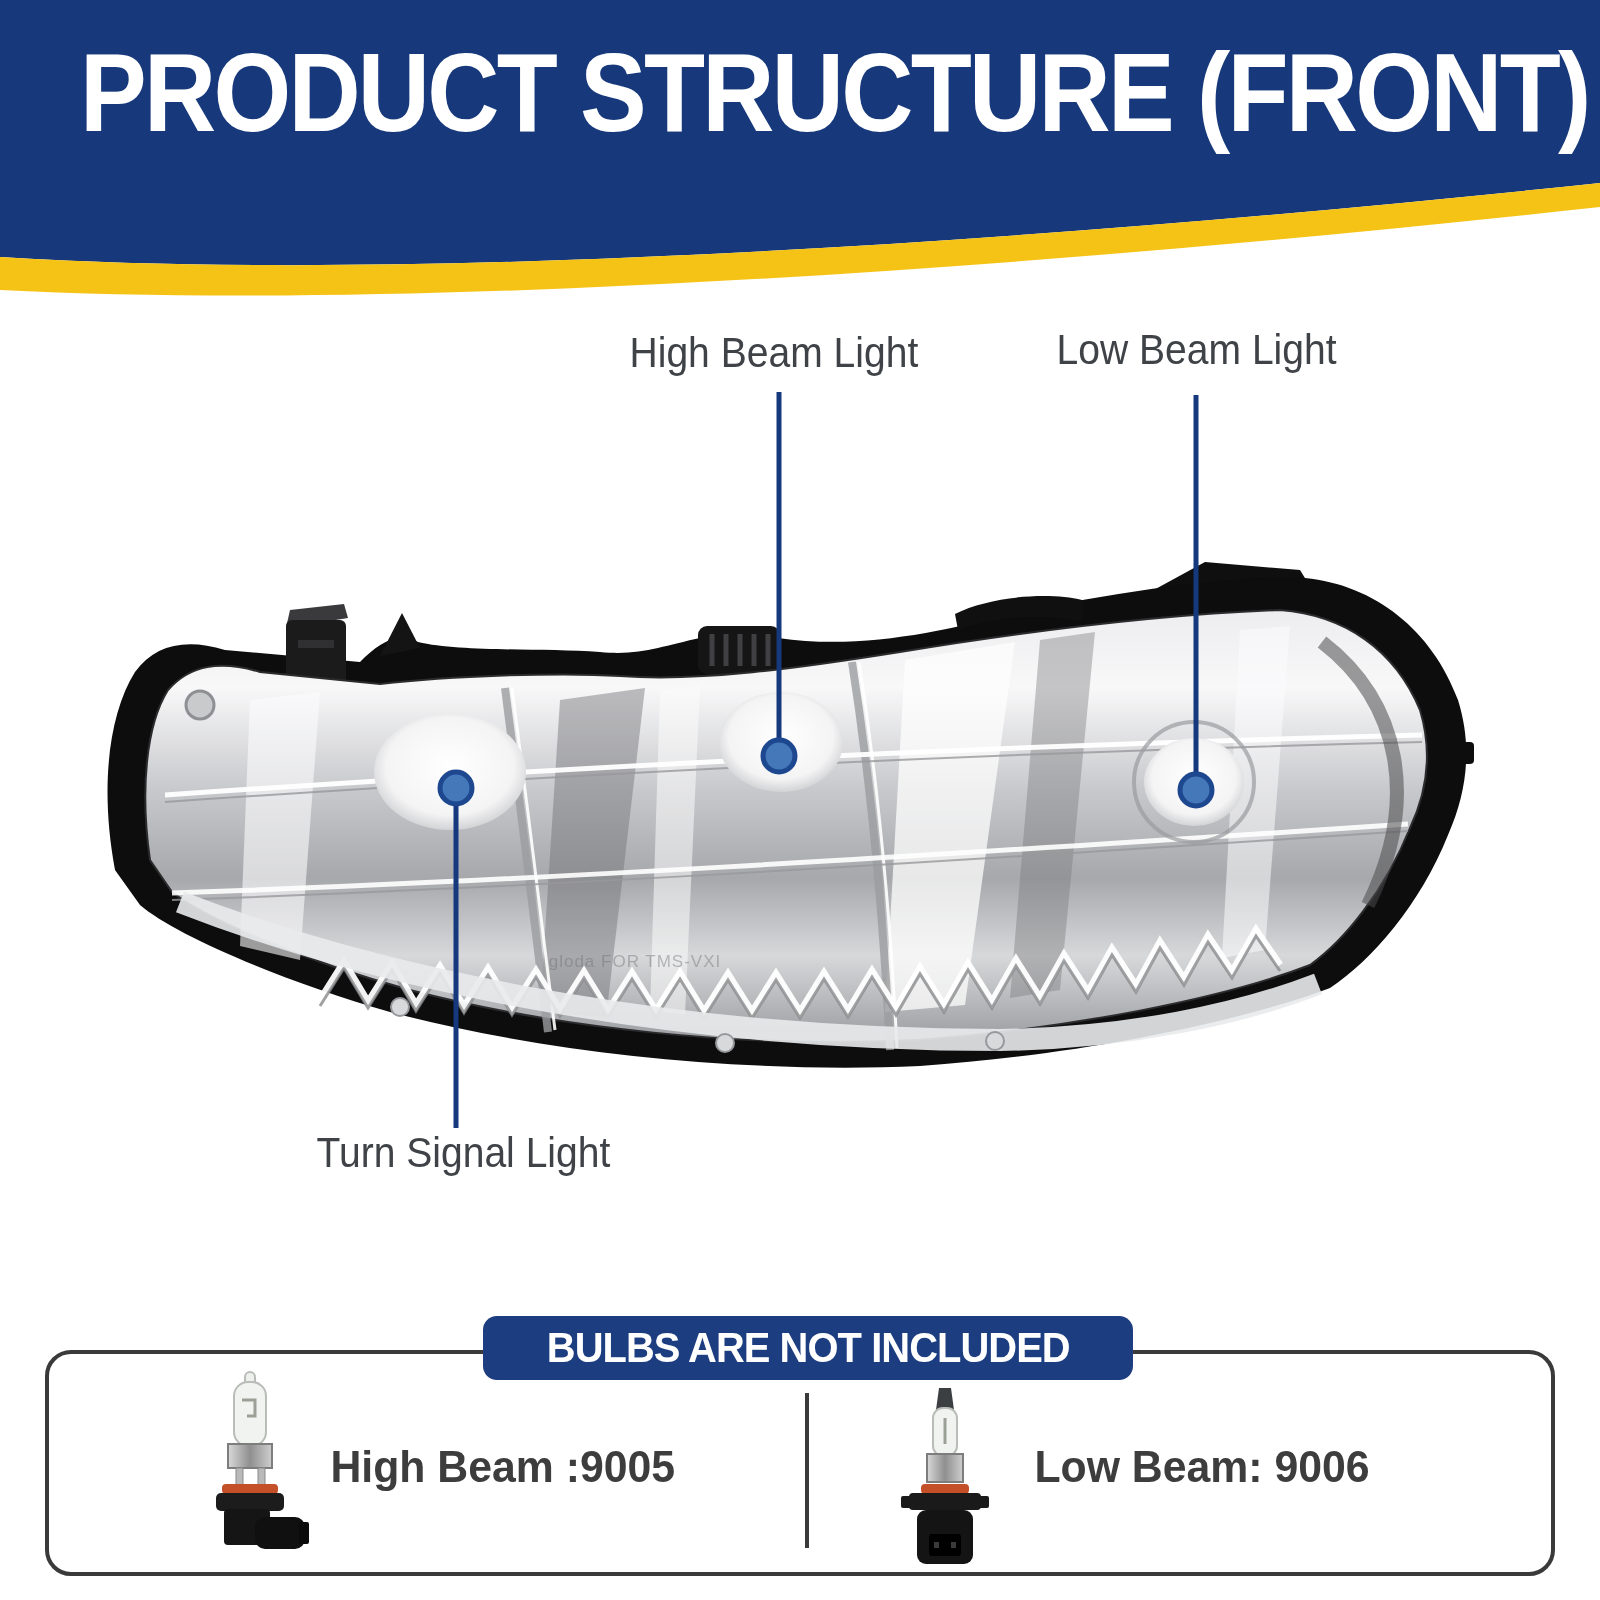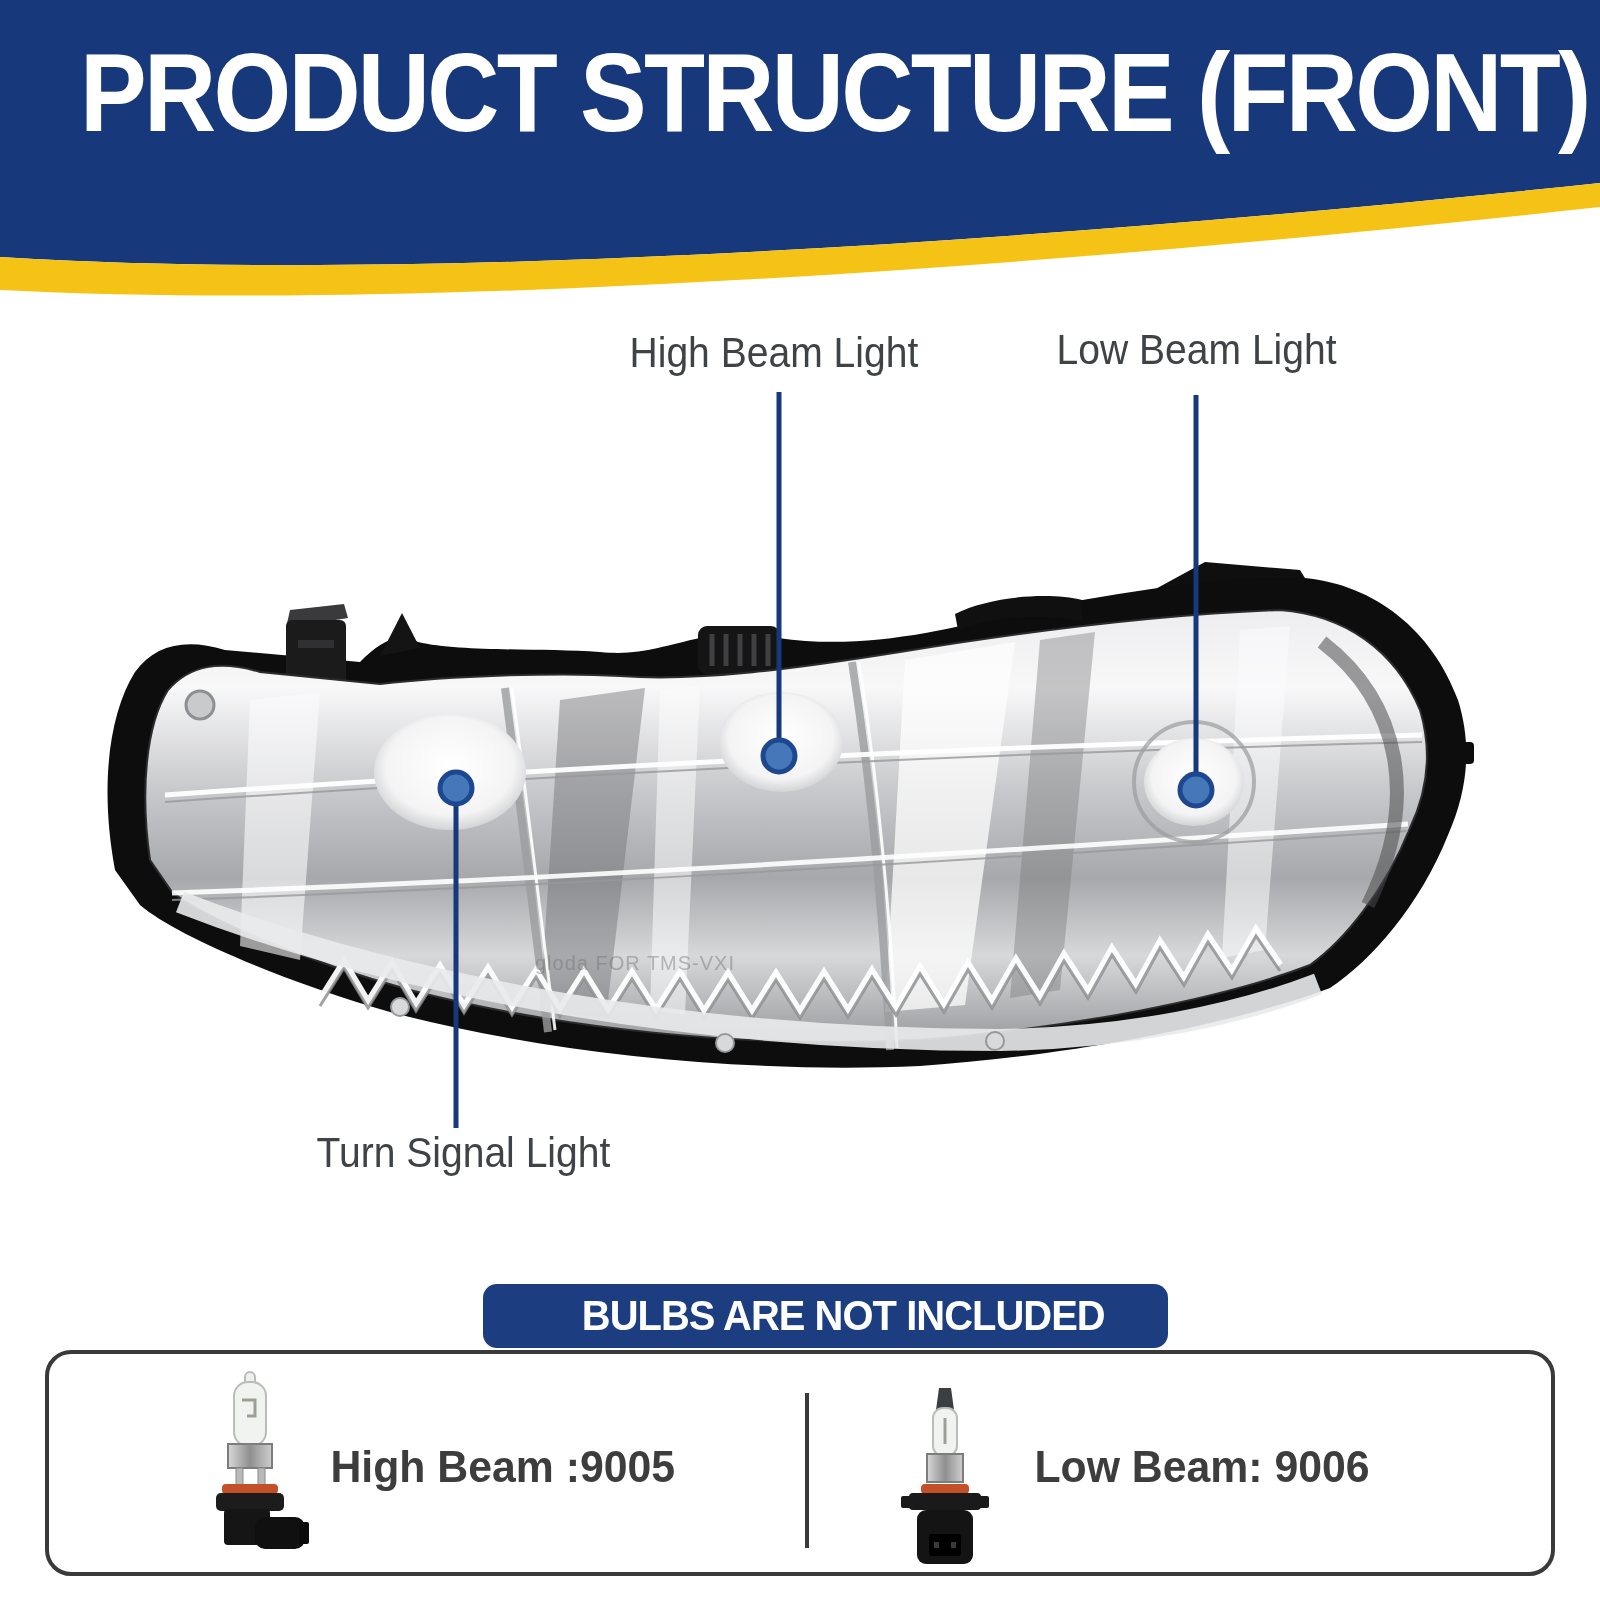--- a/index.html
+++ b/index.html
@@ -19,37 +19,37 @@
   .callout-label{position:absolute;width:300px;text-align:center;color:#3F4347;
     font-size:42px;line-height:46px;white-space:nowrap;
     transform:scaleX(0.93);transform-origin:center;}
   .lbl-high{top:330px;left:619px;}
   .lbl-low {top:327px;left:1046px;}
   .lbl-turn{top:1130px;left:306px;}
 
   
   .bulbs-box{position:absolute;left:45px;top:1350px;width:1502px;height:218px;
     background:#ffffff;border:4px solid #3A3A3A;border-radius:26px;}
-  .bulbs-pill{position:absolute;left:483px;top:1284px;width:650px;height:64px;
-    background:#1C3D80;border-radius:14px;display:flex;align-items:center;justify-content:center;padding-left:35px;}
+  .bulbs-pill{position:absolute;left:483px;top:1316px;width:650px;height:64px;
+    background:#1C3D80;border-radius:14px;display:flex;align-items:center;justify-content:center;}
   .bulbs-pill span{color:#ffffff;font-weight:bold;font-size:42px;letter-spacing:-1px;
     transform:scaleX(0.95);white-space:nowrap;}
   .bulbs-divider{position:absolute;left:805px;top:1393px;width:4px;height:155px;background:#3A3A3A;}
   .bulb-label{position:absolute;width:340px;text-align:center;color:#3D3D3D;
     font-weight:bold;font-size:45px;white-space:nowrap;
     transform:scaleX(0.95);transform-origin:center;}
   .bulb-label.left {left:322px;top:1441px;}
   .bulb-label.right{left:1026px;top:1441px;}
   .bulb-icon{position:absolute;}
   .bulb-icon.left {left:195px;top:1370px;}
   .bulb-icon.right{left:893px;top:1384px;}
 
   
   .watermark{position:absolute;left:505px;top:952px;width:260px;text-align:center;
-    font-size:20px;color:rgba(110,112,115,0.45);letter-spacing:1px;white-space:nowrap;}
+    font-size:17px;color:rgba(110,112,115,0.45);letter-spacing:1px;white-space:nowrap;}
 </style>
 </head>
 <body>
 
 <div class="page">
 
   <svg class="banner-svg" width="1600" height="310" viewBox="0 0 1600 310">
     <path d="M0,0 H1600 V183 C1060,240 430,284 0,257 Z" fill="#17397C"></path>
     <path d="M0,257 C430,284 1060,240 1600,183 L1600,207 C1060,266 430,312 0,290 Z" fill="#F5C316"></path>
   </svg>

